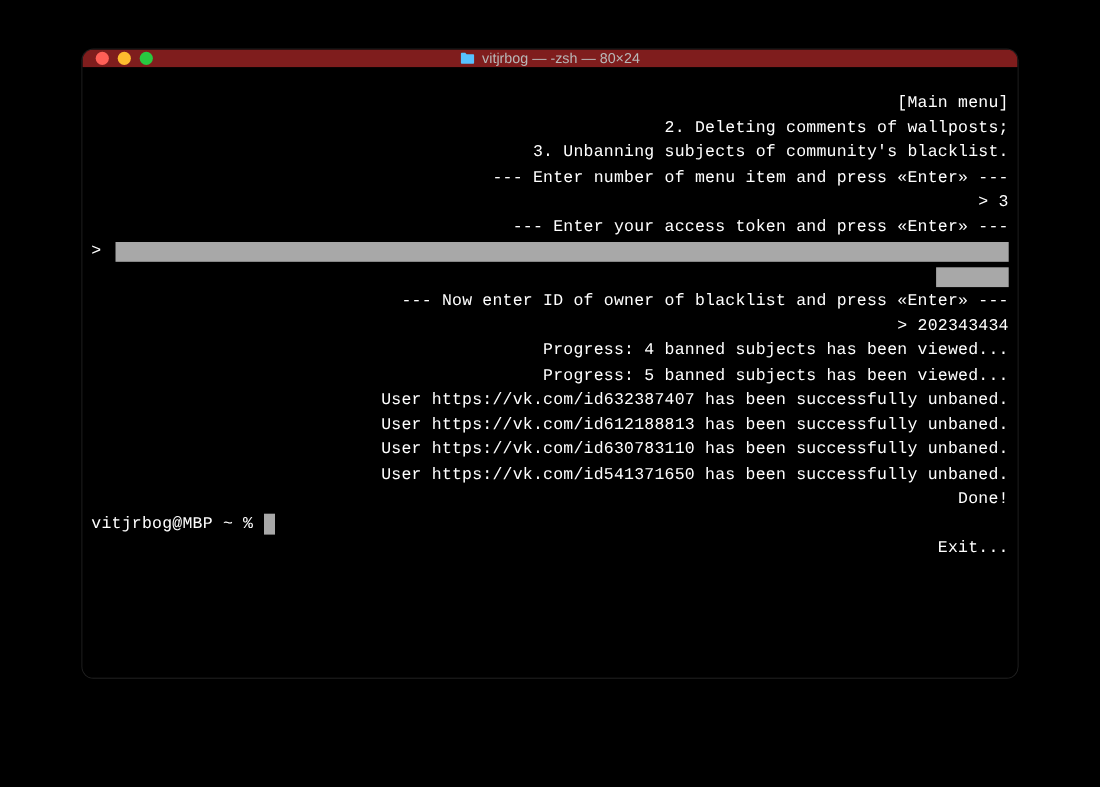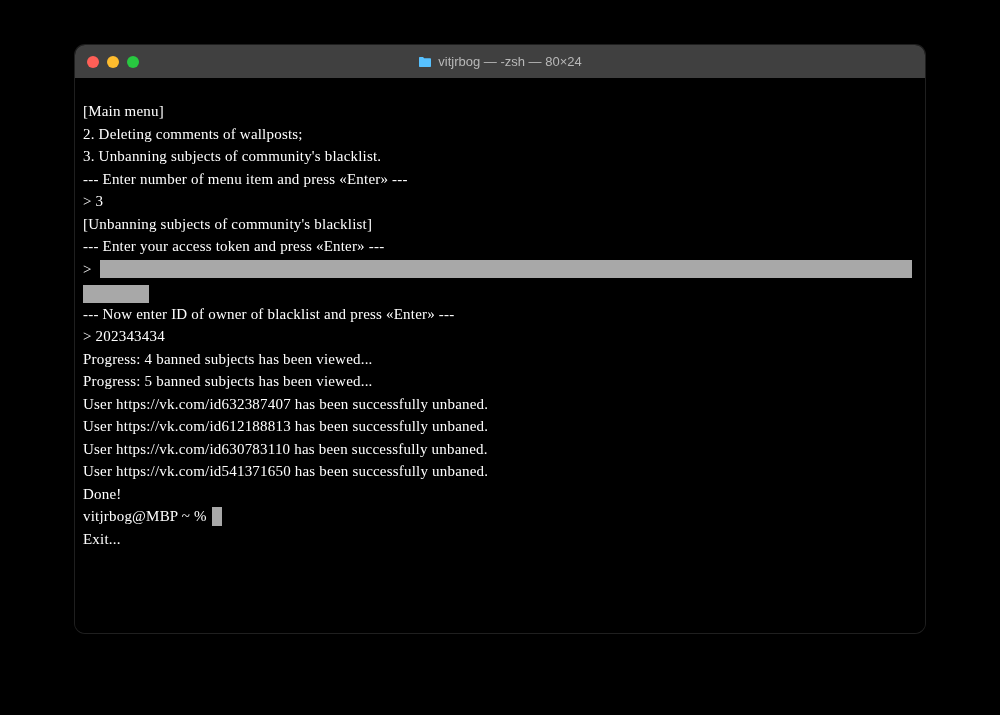--- a/index.html
+++ b/index.html
@@ -18,24 +18,23 @@
       font-family: "Menlo", "Monaco", "Consolas", monospace;
     }
     .terminal-window {
       width: 850px;
       background: #000;
       border-radius: 10px;
       overflow: hidden;
       box-shadow: 0 0 0 1px rgba(255,255,255,0.12), 0 20px 60px rgba(0,0,0,0.5);
     }
     .titlebar {
-      height: 33px;
-      background: #404040;
+      height: 16px;
+      background: #7f1d1d;
       display: flex;
-      align-items: center;
       position: relative;
       padding: 0 12px;
     }
     .traffic-lights {
       display: flex;
       gap: 8px;
       align-items: center;
     }
     .traffic-light {
       width: 12px;
@@ -72,22 +71,23 @@
     .terminal-body {
       background: #000;
       padding: 22px 8px 12px 8px;
       min-height: 555px;
     }
     .line {
       color: #fff;
       font-size: 15px;
       line-height: 22.5px;
       white-space: pre;
-      font-family: Liberation Serif, serif;
+      font-family: Liberation Mono, monospace;
       letter-spacing: 0.2px;
+      text-align: right;
     }
     .redacted-row {
       display: flex;
       align-items: center;
     }
     .redacted-block {
       display: inline-block;
       background: #a8a8a8;
       height: 18px;
       vertical-align: middle;
@@ -131,21 +131,20 @@
       </span>
       <span class="title-text">vitjrbog — -zsh — 80×24</span>
     </div>
   </div>
   <div class="terminal-body">
     <div class="line">[Main menu]</div>
     <div class="line">2. Deleting comments of wallposts;</div>
     <div class="line">3. Unbanning subjects of community's blacklist.</div>
     <div class="line">--- Enter number of menu item and press «Enter» ---</div>
     <div class="line">&gt; 3</div>
-    <div class="line">[Unbanning subjects of community's blacklist]</div>
     <div class="line">--- Enter your access token and press «Enter» ---</div>
     <div class="line redacted-row">
       <span>&gt; </span><span class="redacted-block redacted-long"></span>
     </div>
     <div class="line"><span class="redacted-block redacted-short"></span></div>
     <div class="line">--- Now enter ID of owner of blacklist and press «Enter» ---</div>
     <div class="line">&gt; 202343434</div>
     <div class="line">Progress: 4 banned subjects has been viewed...</div>
     <div class="line">Progress: 5 banned subjects has been viewed...</div>
     <div class="line">User https://vk.com/id632387407 has been successfully unbaned.</div>

